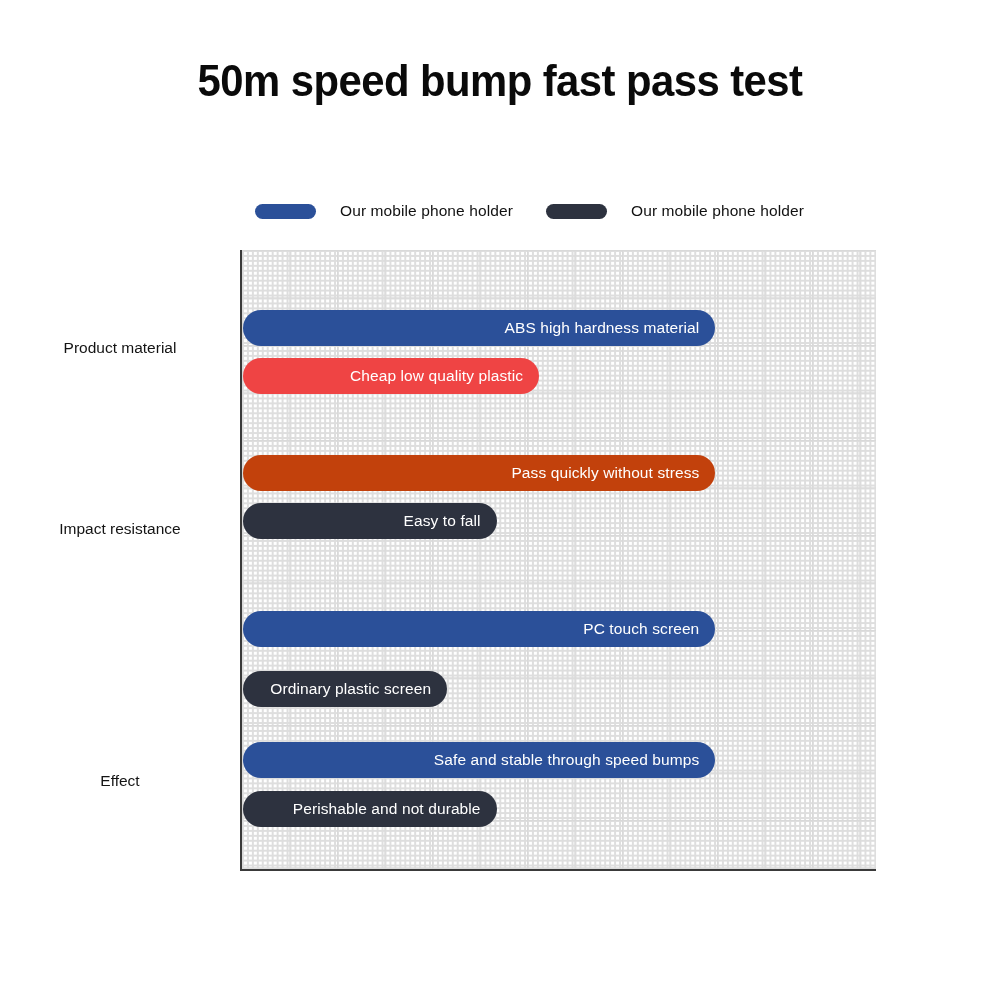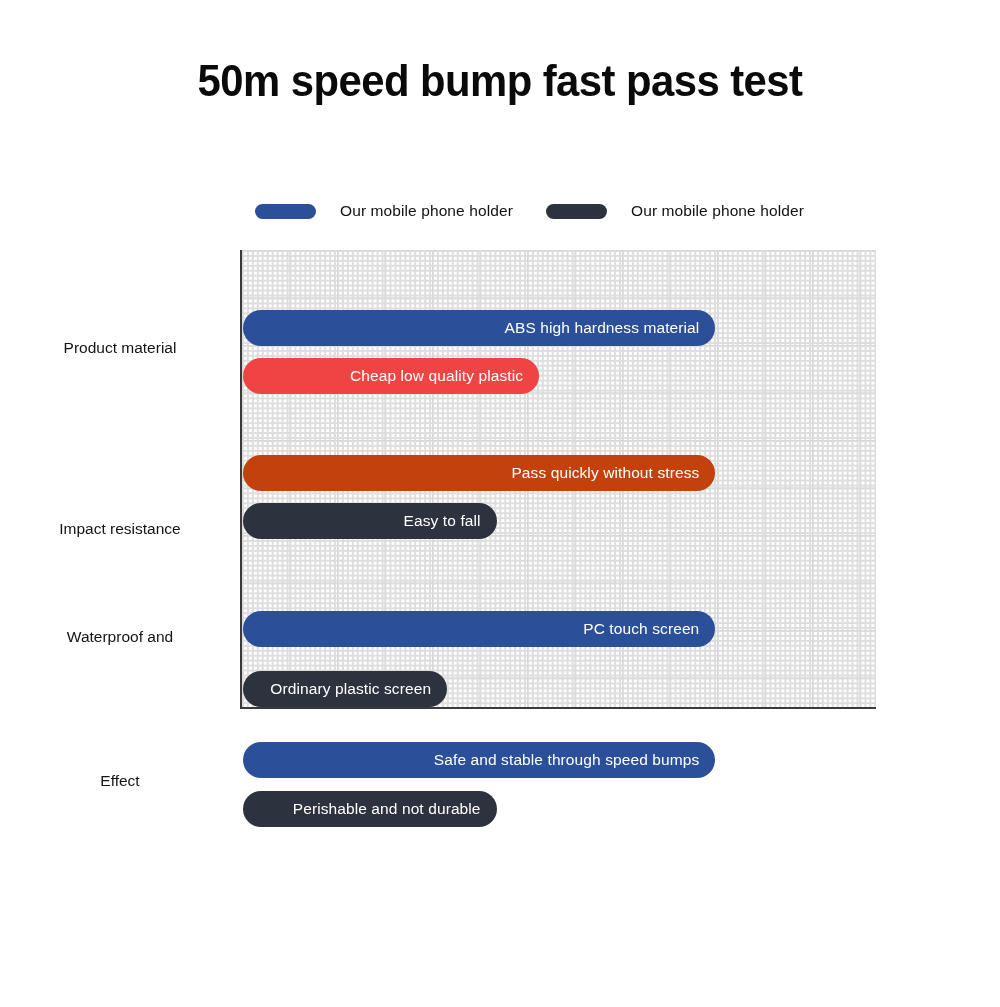--- a/index.html
+++ b/index.html
@@ -90,21 +90,21 @@
     white-space: nowrap;
     letter-spacing: 0.1px;
   }
 
   
   #plot-area {
     position: absolute;
     left: 240px;
     top: 250px;
     width: 636px;
-    height: 459px;
+    height: 621px;
     border-left: 2.5px solid #3a3a3a;
     border-bottom: 2.5px solid #3a3a3a;
     box-sizing: border-box;
   }
   #plot-grid {
     position: absolute;
     left: 0;
     top: 0;
     right: 0;
     bottom: 0;
@@ -188,21 +188,20 @@
   </div>
 
   <div id="category-labels">
       <div class="category-label" style="top: 88px;">
         <div>Product material</div>
       </div>
       <div class="category-label" style="top: 233px; margin-top: 36px;">
         <div>Impact resistance</div>
       </div>
       <div class="category-label" style="top: 377px;">
-        <div>Waterproof and</div>
       </div>
       <div class="category-label" style="top: 521px;">
         <div>Effect</div>
       </div>
     </div>
 
   <div id="plot-area">
     <div id="plot-grid"></div>
     <div id="bars-layer">
         <div class="bar-row" style="top: 60px; width: 74.5%; background: rgb(43, 80, 153);">

